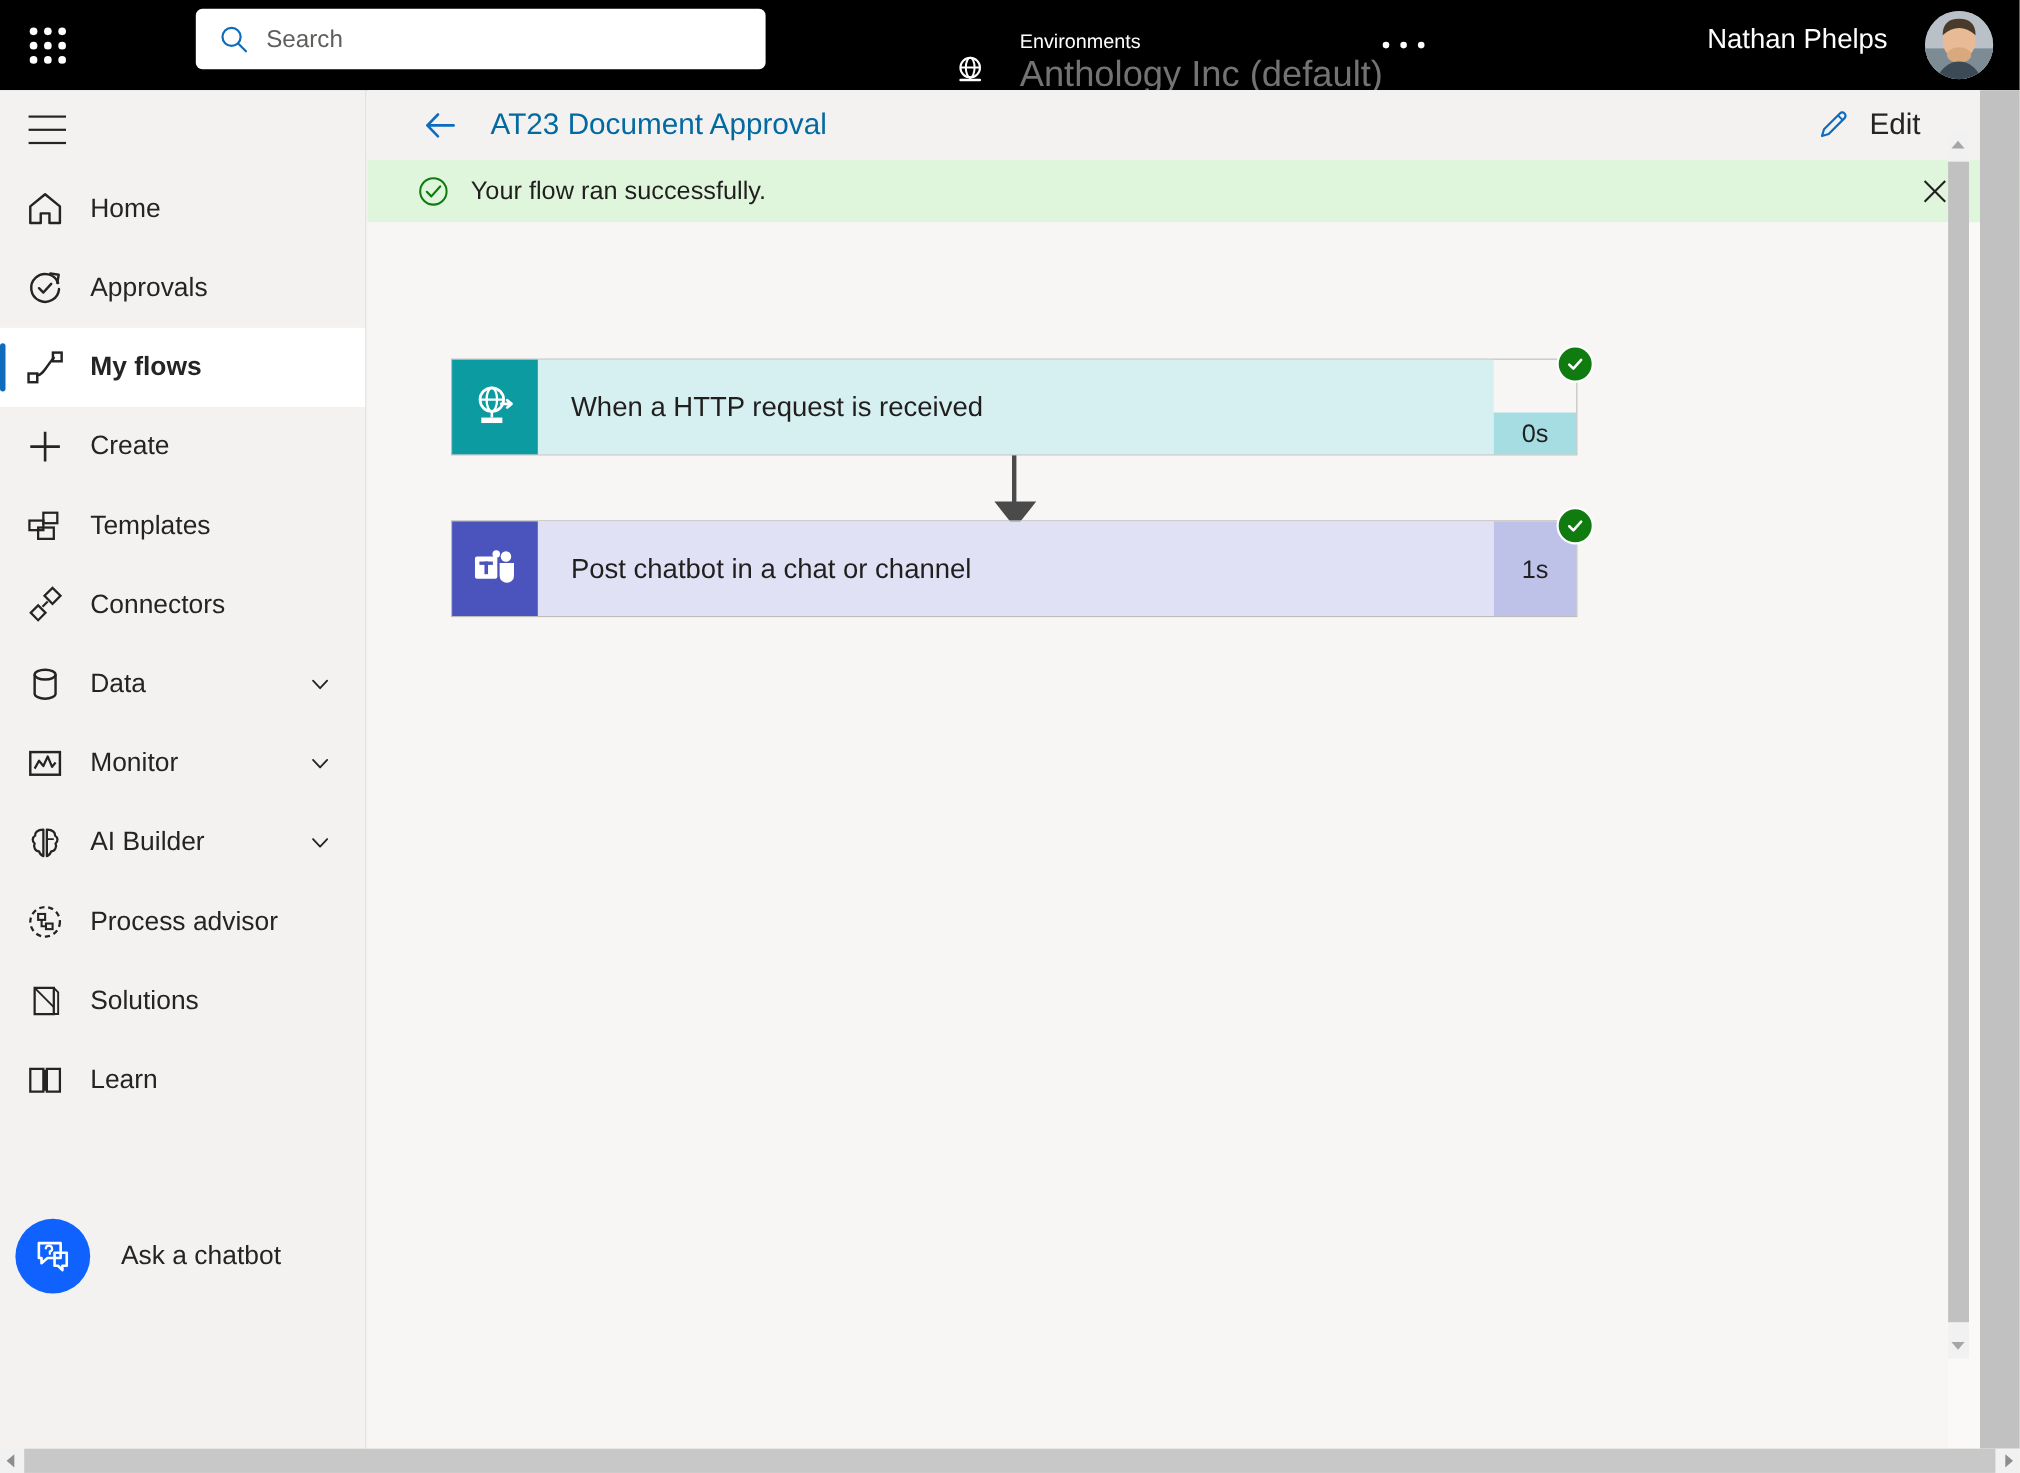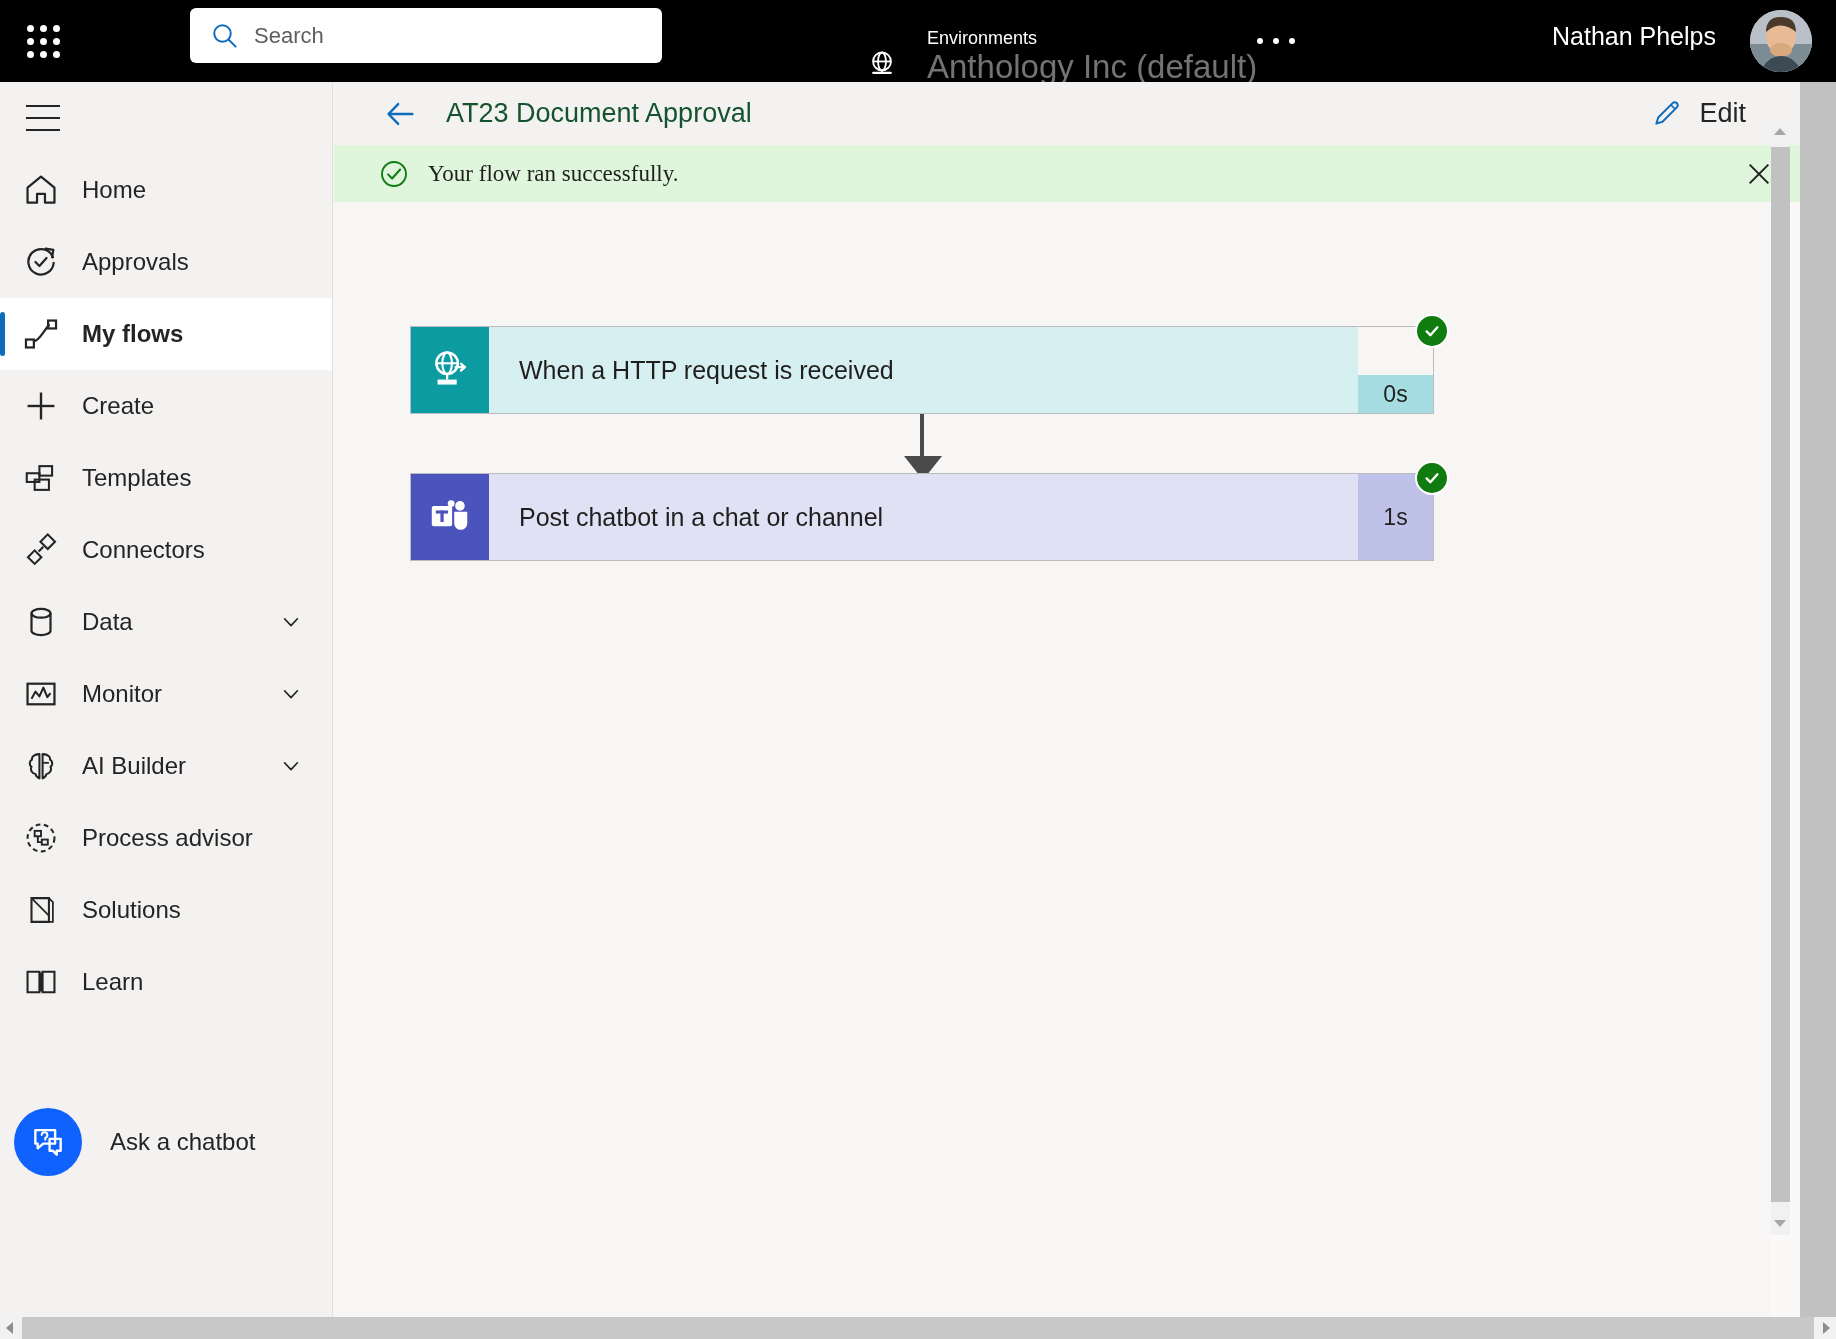--- a/index.html
+++ b/index.html
@@ -27,22 +27,22 @@
     grid-template-columns: repeat(3, 7px);
     grid-template-rows: repeat(3, 7px);
     gap: 6px;
   }
   .waffle-grid span {
     width: 7px; height: 7px; border-radius: 50%;
     background: #ffffff; display: block;
   }
 
   .searchbox {
-    position: absolute; left: 190px; top: 8px;
-    width: 472px; height: 55px;
+    position: absolute; left: 178px; top: 8px;
+    width: 518px; height: 55px;
     background: #ffffff; border-radius: 6px;
     display: flex; align-items: center;
     padding-left: 20px;
     cursor: text;
   }
   .search-glyph { width: 30px; height: 30px; flex: none; margin-right: 14px; }
   .search-text {
     font-size: 22px; color: #605e5c;
     font-family: "Liberation Sans", sans-serif;
   }
@@ -138,36 +138,36 @@
     width: 1502px; height: 63px;
     background: #f3f2f1;
     display: flex; align-items: center;
   }
   .back-btn {
     width: 46px; height: 46px; margin-left: 44px;
     display: flex; align-items: center; justify-content: center;
     cursor: pointer;
   }
   .flow-title {
-    font-size: 27px; color: #14532d;
+    font-size: 27px; color: #0369a1;
     margin-left: 22px;
   }
   .edit-btn {
     position: absolute; right: 90px; top: 8px;
     height: 46px; display: flex; align-items: center;
     cursor: pointer;
   }
   .edit-btn .pencil { width: 32px; height: 32px; margin-right: 16px; }
   .edit-btn .lbl { font-size: 27px; color: #242424; }
 
   .banner {
     position: absolute; left: 0; top: 63px;
     width: 1502px; height: 57px;
     background: #dff6dd;
-    display: flex; align-items: center; font-family: Liberation Serif, serif;
+    display: flex; align-items: center;
   }
   .banner-icon { width: 32px; height: 32px; margin-left: 44px; flex: none; }
   .banner-text { font-size: 23px; color: #201f1e; margin-left: 18px; }
   .banner-close {
     position: absolute; right: 60px; top: 12px;
     width: 34px; height: 34px; cursor: pointer;
     display: flex; align-items: center; justify-content: center;
   }
 
   .canvas {

